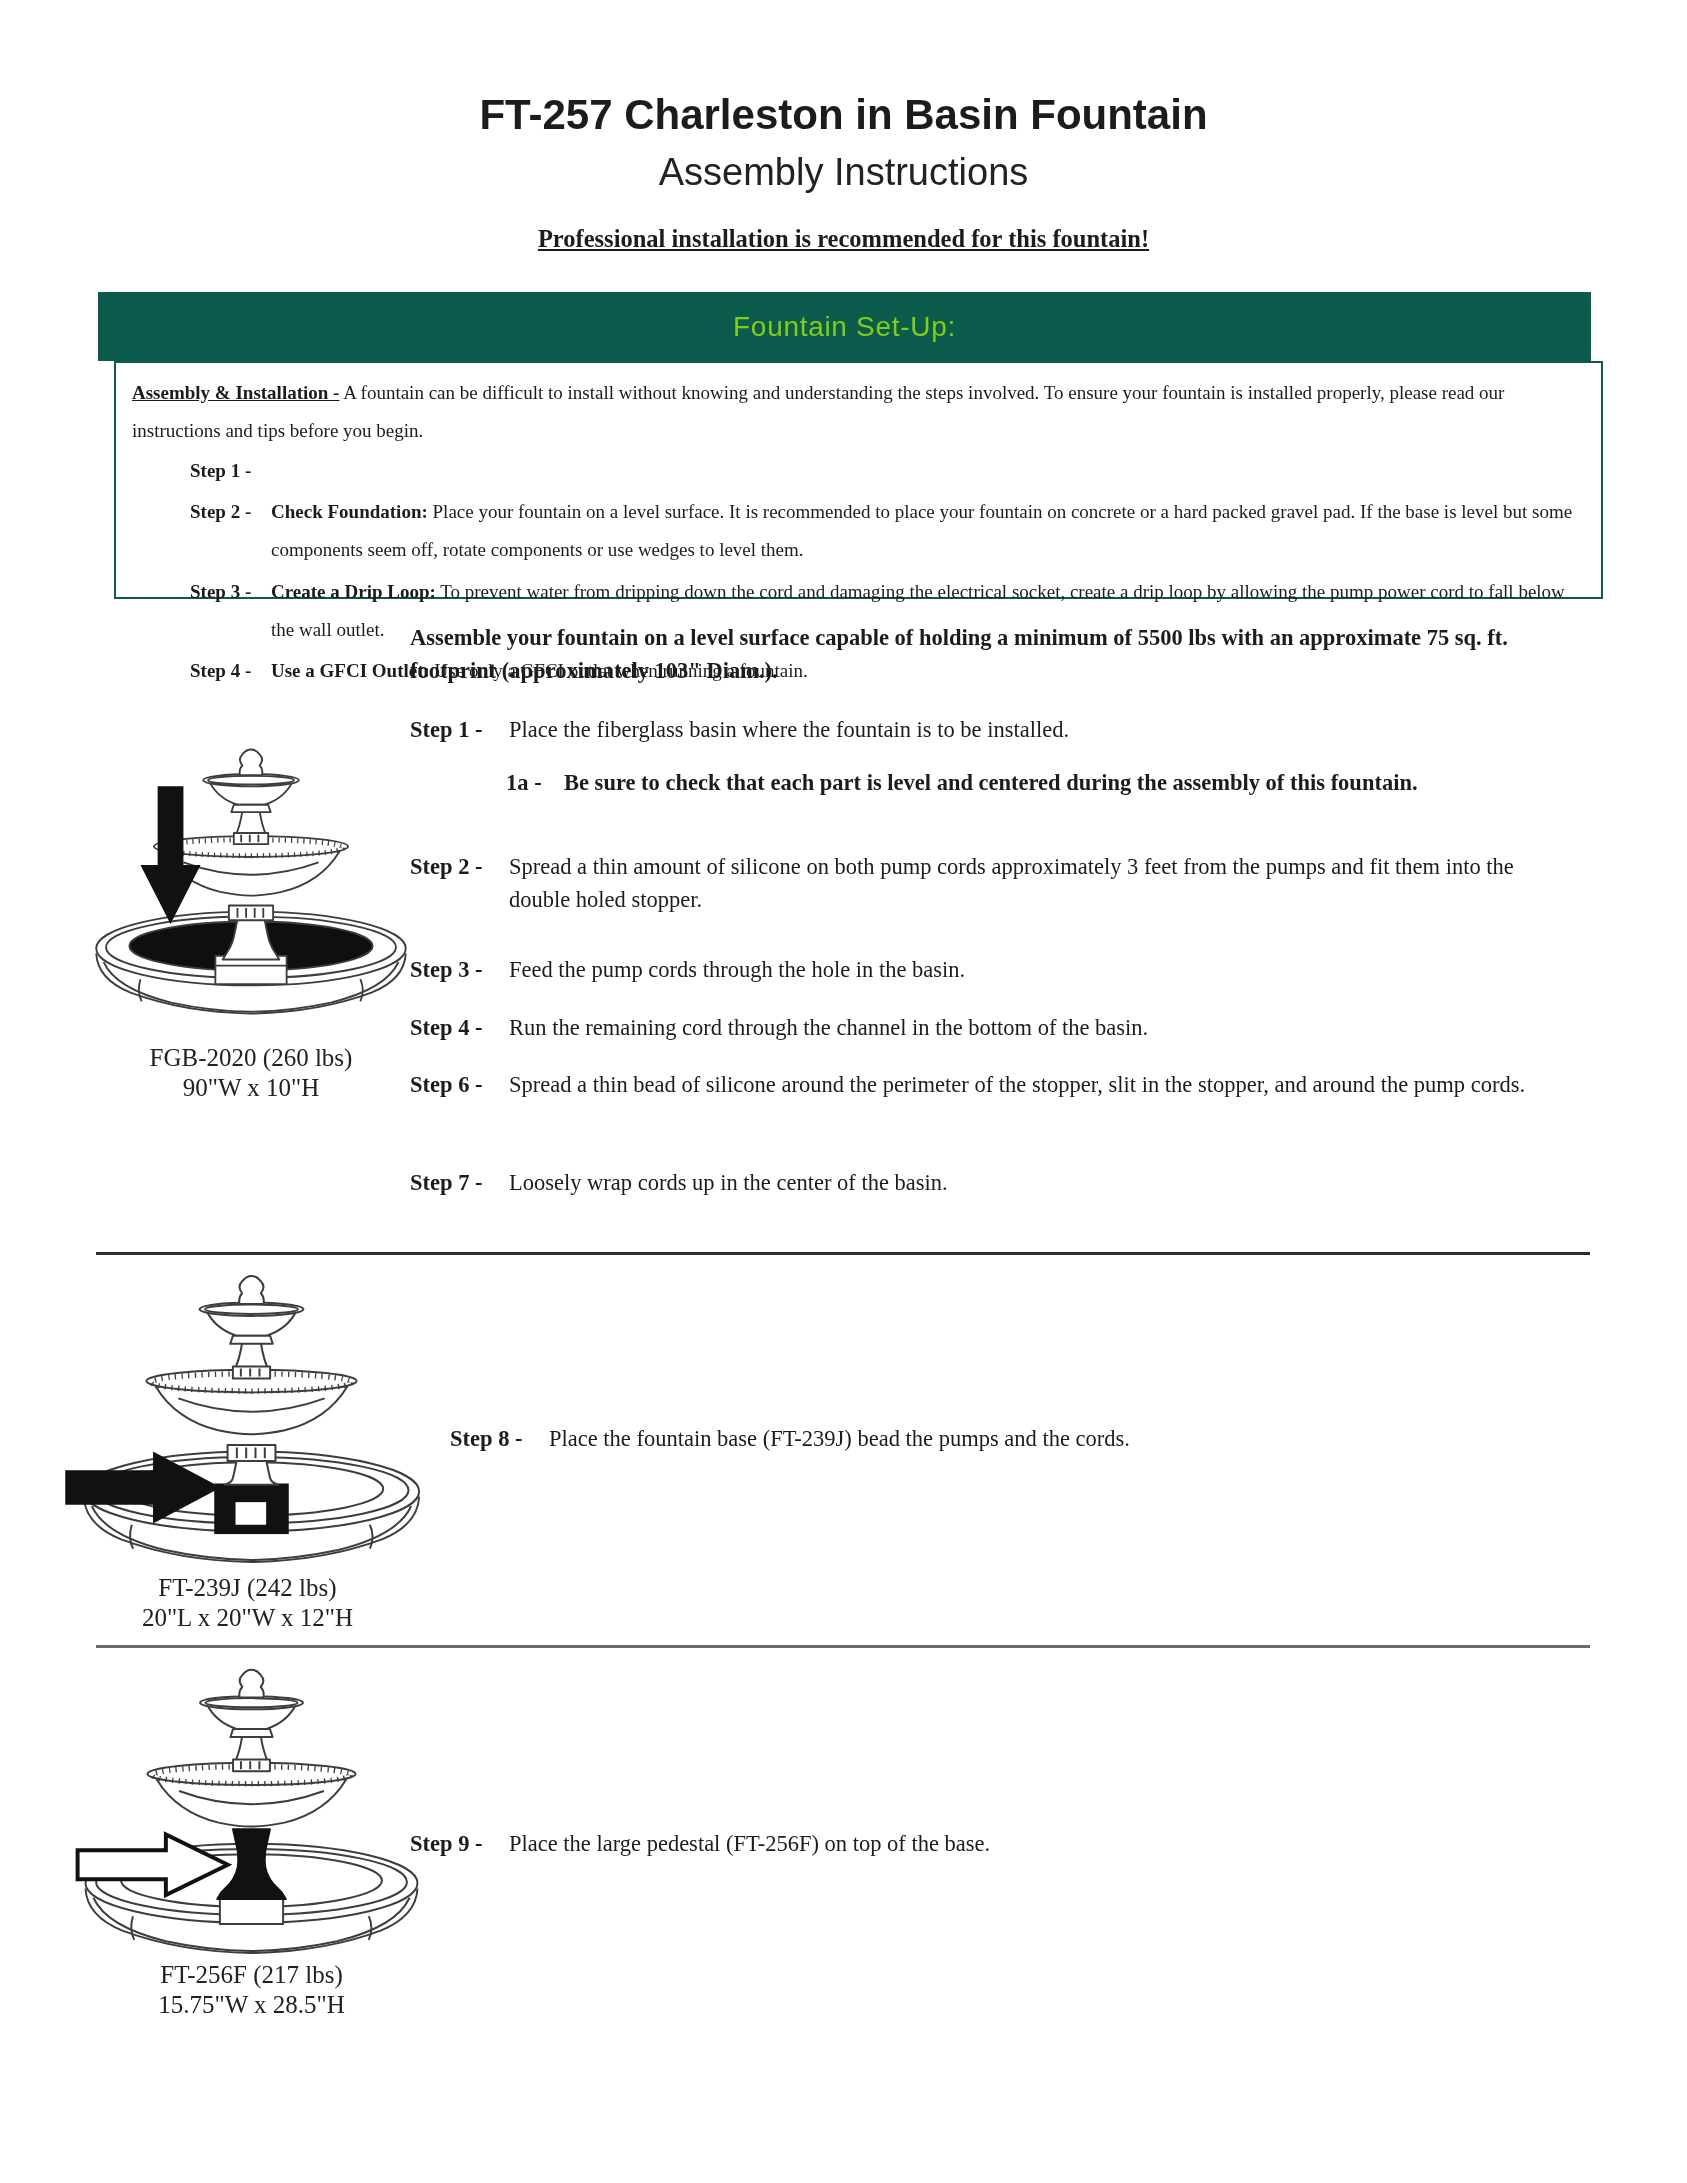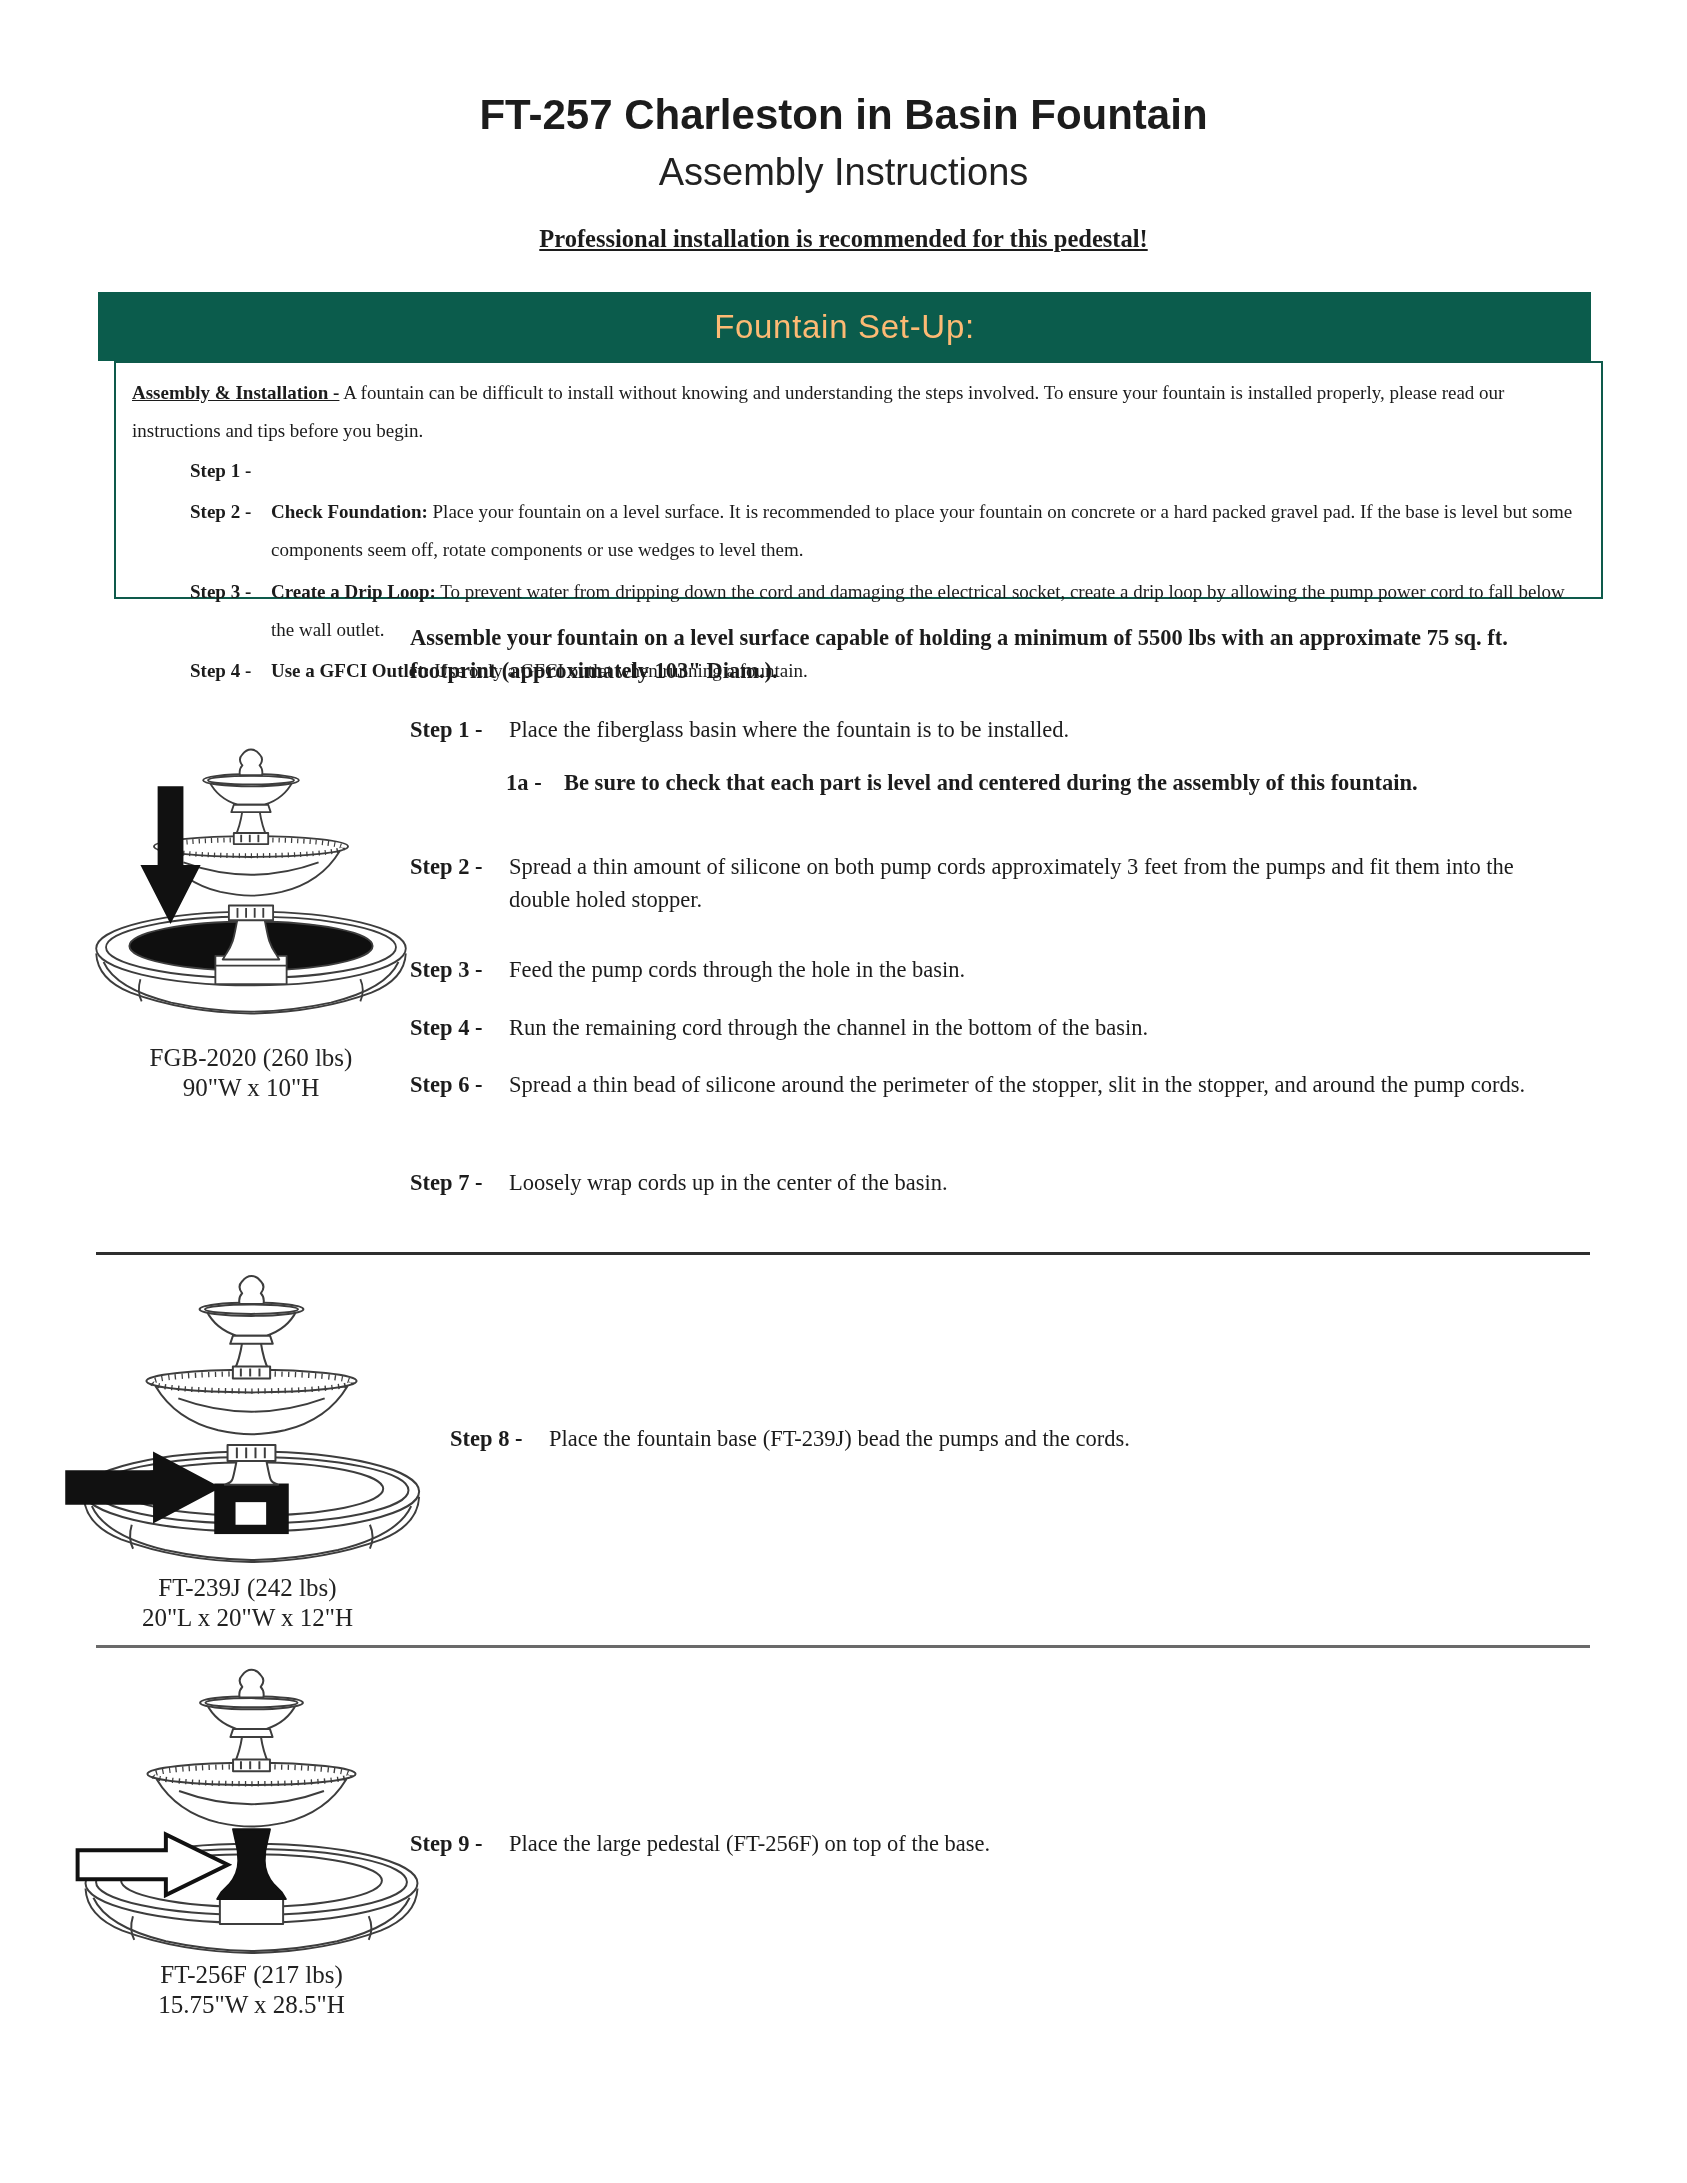--- a/index.html
+++ b/index.html
@@ -23,21 +23,21 @@
   }
   .tagline{
     left:0;top:225px;width:1687px;
     font-size:24.5px;font-weight:bold;text-decoration:underline;
   }
   
   .greenbar{
     left:98px;top:292px;width:1493px;height:69px;
     background:#0b5c4c;
     font-family:"Liberation Sans", sans-serif;
-    color:#fdba74;font-size:33px;line-height:69px;text-align:center;
+    color:#84cc16;font-size:28px;line-height:69px;text-align:center;
     letter-spacing:0.7px;
   }
   .setupbox{
     left:114px;top:361px;width:1489px;height:238px;
     border:2px solid #0e5a4b;
     box-sizing:border-box;
     padding:10.6px 16px 0 16px;
     font-size:19px;line-height:38px;
   }
   .setupbox .intro-label{font-weight:bold;text-decoration:underline;}
@@ -61,21 +61,21 @@
     font-size:25px;line-height:30px;text-align:center;color:#222;
   }
   .divider1{left:96px;top:1252px;width:1494px;height:2.6px;background:#2e2e2e;}
   .divider2{left:96px;top:1645px;width:1494px;height:2.6px;background:#6a6a6a;}
 </style>
 </head>
 <body>
 
 <div class="abs title center">FT-257 Charleston in Basin Fountain</div>
 <div class="abs subtitle center">Assembly Instructions</div>
-<div class="abs tagline center">Professional installation is recommended for this pedestal!</div>
+<div class="abs tagline center">Professional installation is recommended for this fountain!</div>
 
 <div class="abs greenbar">Fountain Set-Up:</div>
 
 <div class="abs setupbox">
   <div>
     <span class="intro-label">Assembly &amp; Installation -</span>
     <span>A fountain can be difficult to install without knowing and understanding the steps involved. To ensure your fountain is installed properly, please read our instructions and tips before you begin.</span>
   </div>
   <div class="boxsteps">
     <div class="boxstep">

